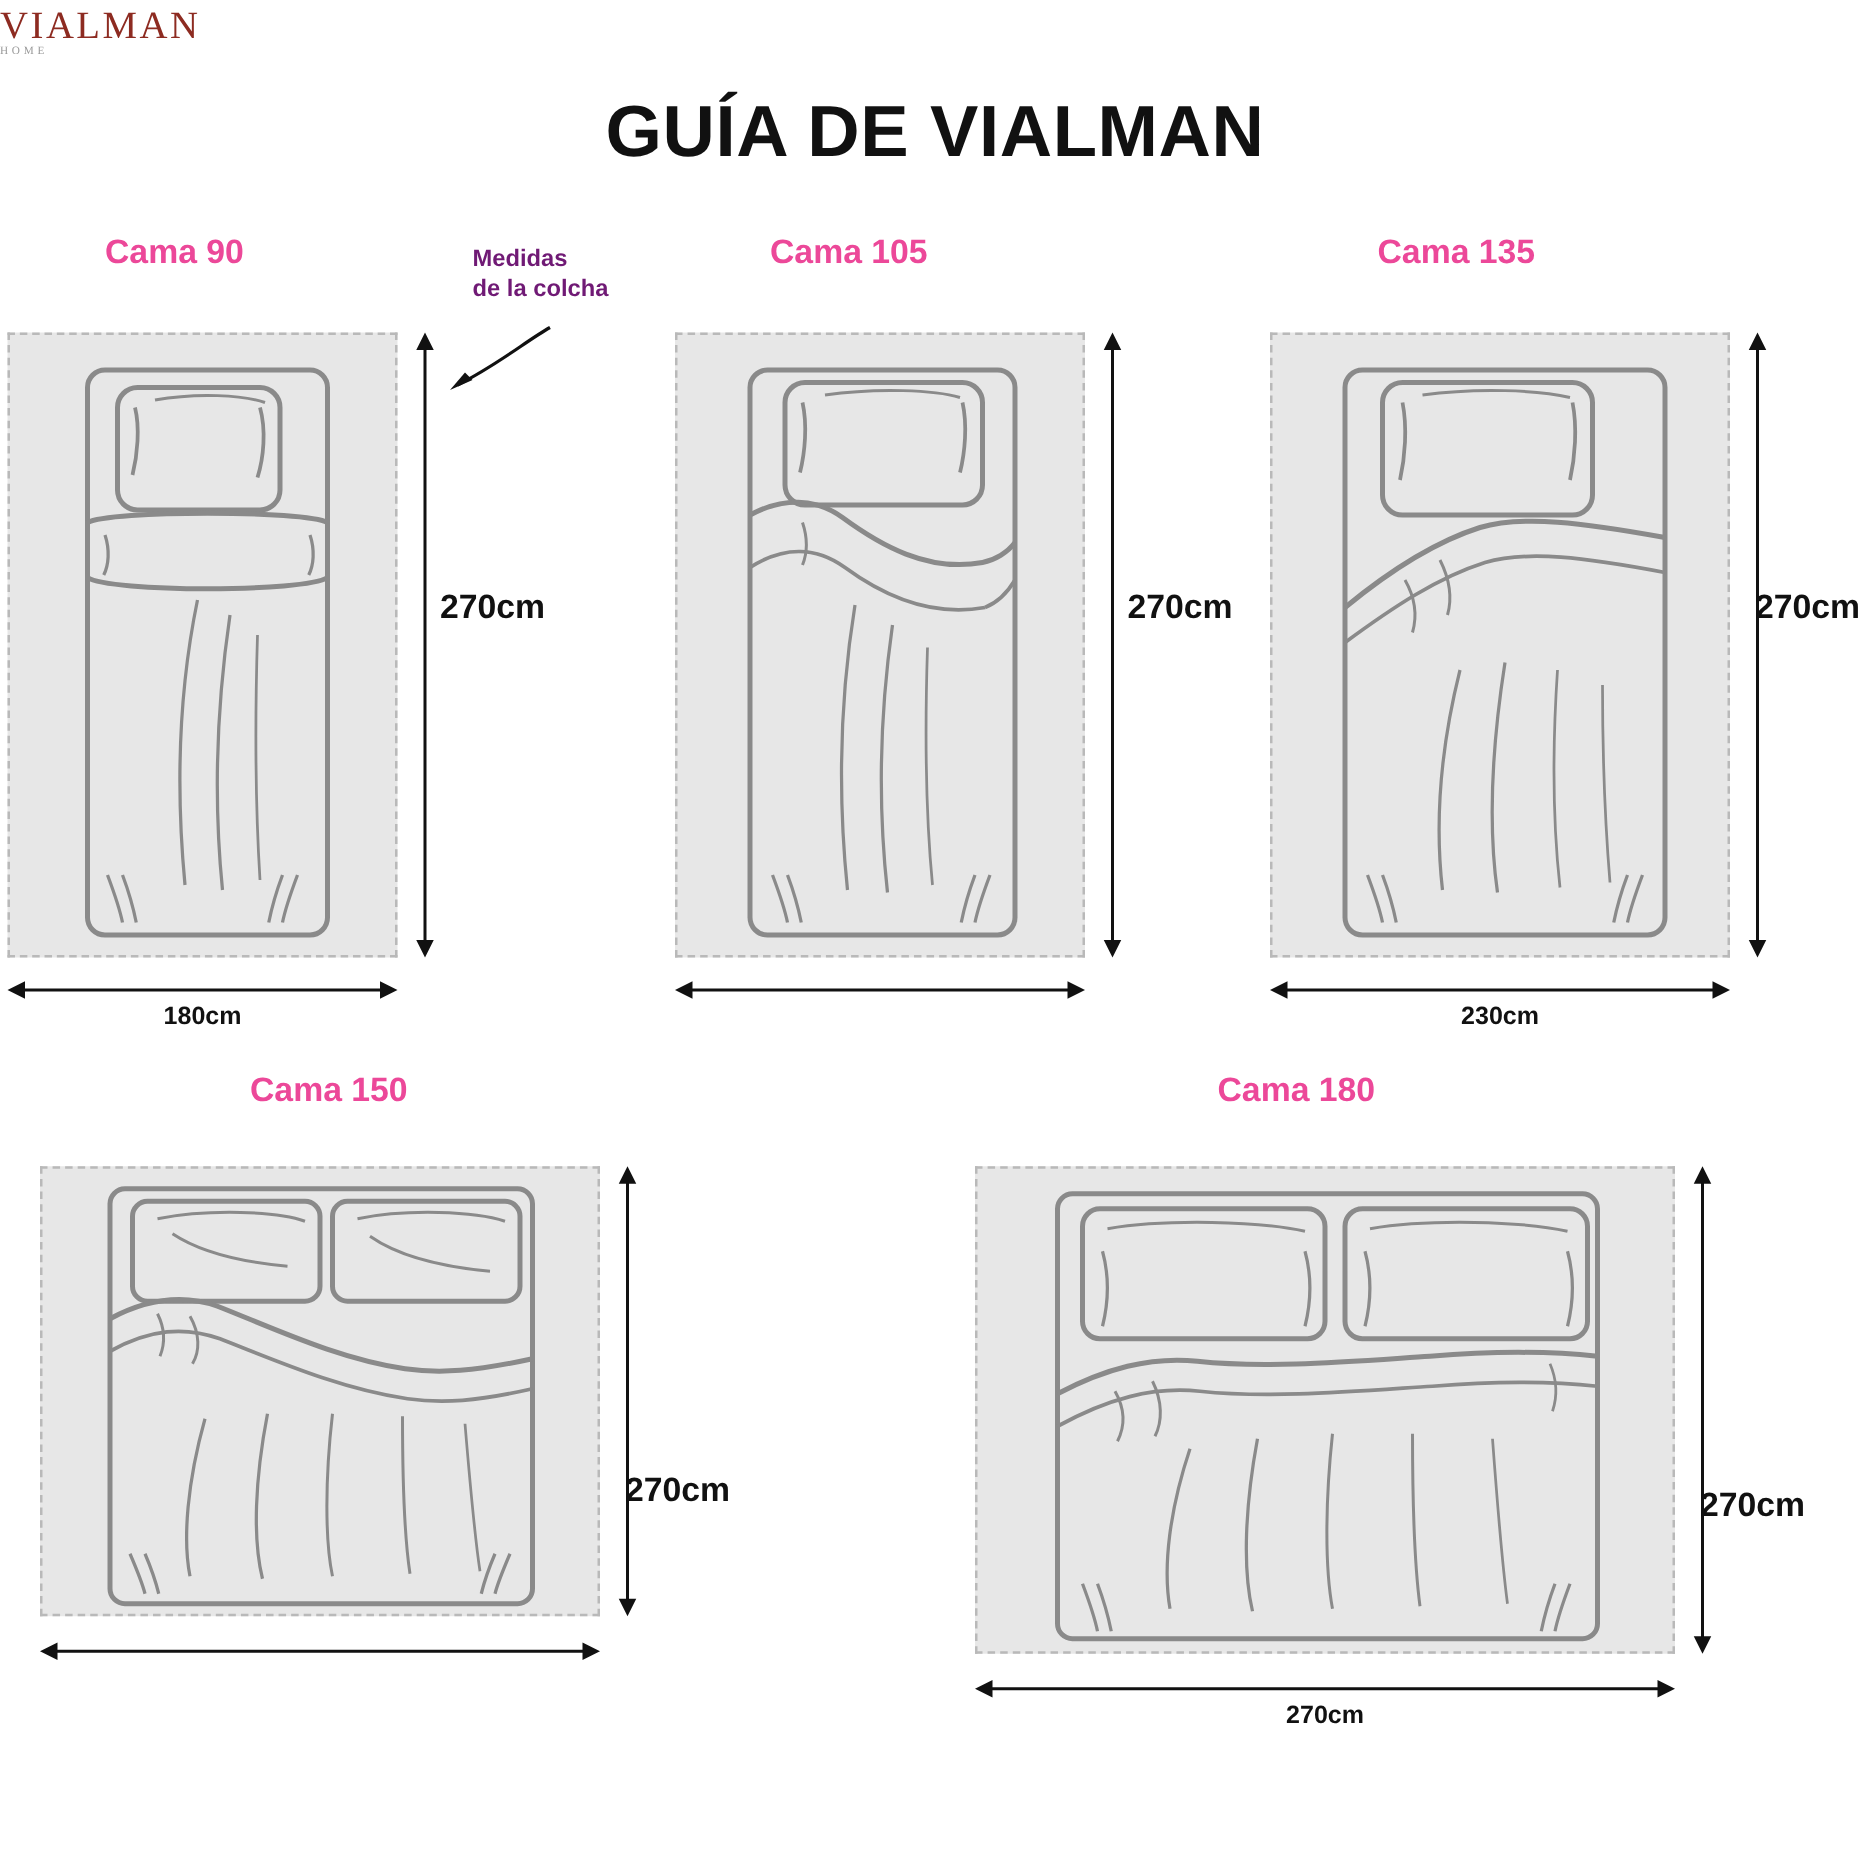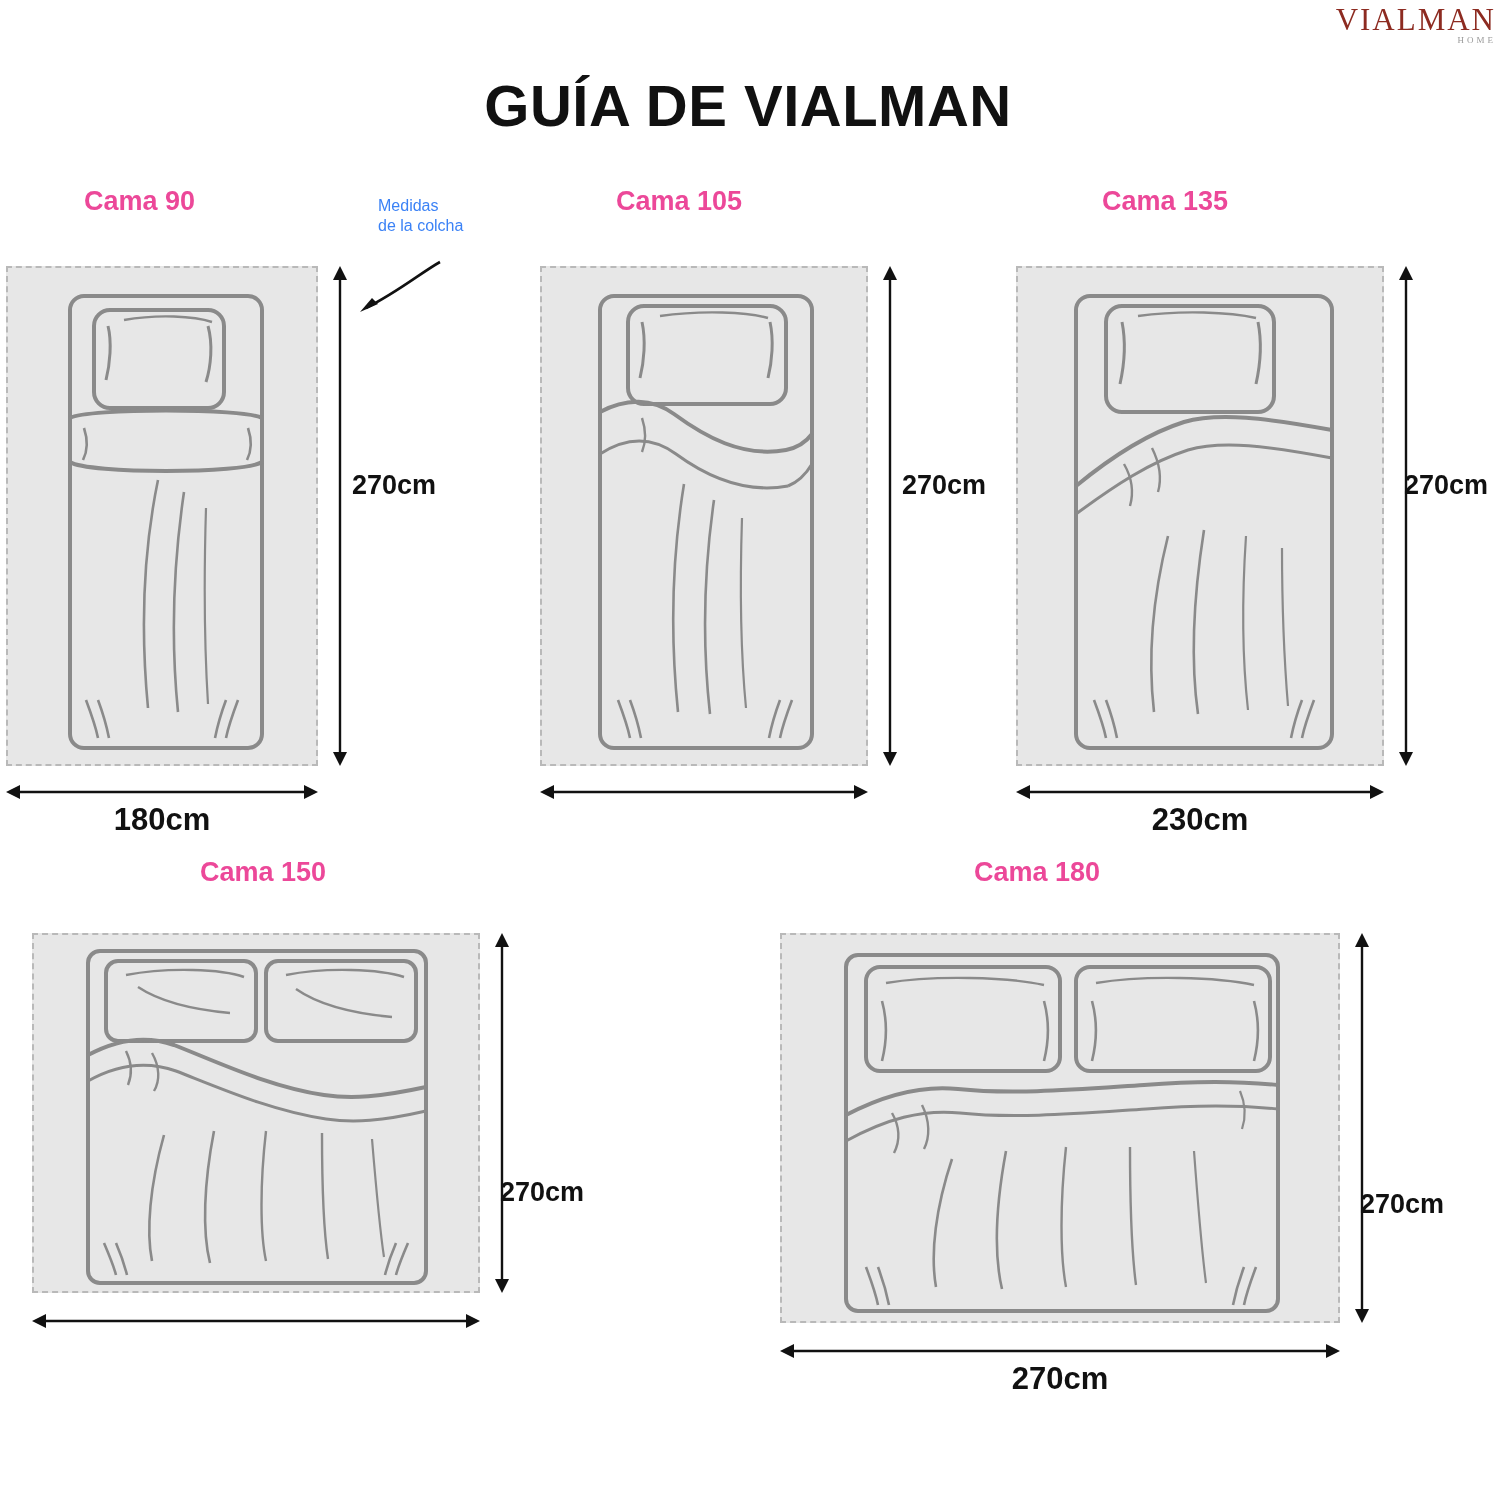--- a/index.html
+++ b/index.html
@@ -15,21 +15,21 @@
     position: relative;
     overflow: hidden;
   }
 
   
   .brand {
     position: absolute;
     top: 4px;
     left: 0;
     width: 100%;
-    text-align: right;
+    text-align: left;
   }
   .brand-name {
     font-family: "Liberation Serif", serif;
     font-size: 31px;
     letter-spacing: 2px;
     color: #8d2b21;
     line-height: 1.05;
   }
   .brand-sub {
     font-family: Liberation Serif, serif;
@@ -71,32 +71,32 @@
   }
   .dim-v {
     position: absolute;
     font-size: 27px;
     font-weight: bold;
     color: #111111;
     white-space: nowrap;
   }
   .dim-h {
     position: absolute;
-    font-size: 31px;
+    font-size: 20px;
     font-weight: bold;
     color: #111111;
     white-space: nowrap;
     text-align: center;
   }
   .note {
     position: absolute;
-    font-size: 16px;
-    font-weight: normal;
+    font-size: 19px;
+    font-weight: bold;
     line-height: 1.25;
-    color: #3b82f6;
+    color: #701a75;
     white-space: nowrap;
   }
   svg { display: block; }
   .arrowsvg { position: absolute; overflow: visible; }
 </style>
 </head>
 <body>
 
 <div class="brand">
   <div class="brand-name">VIALMAN</div>

